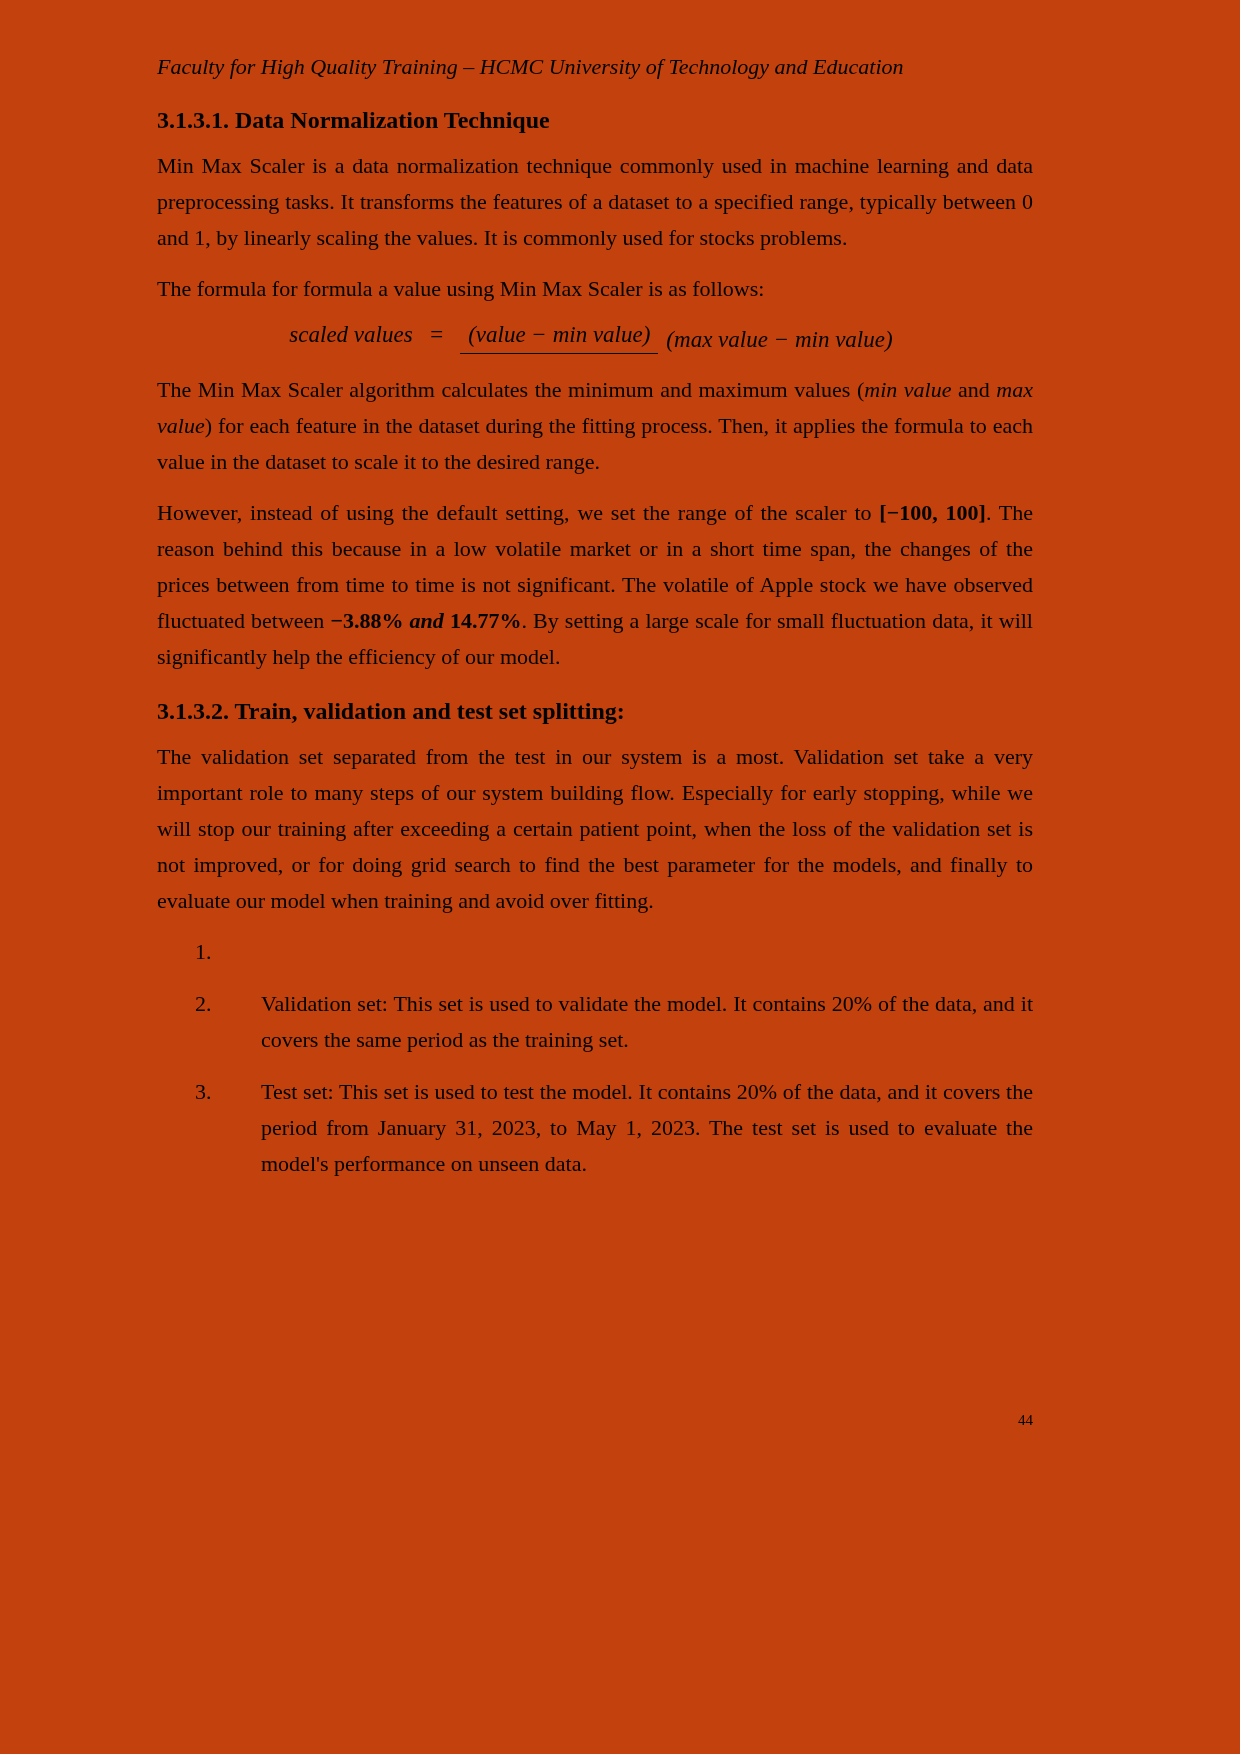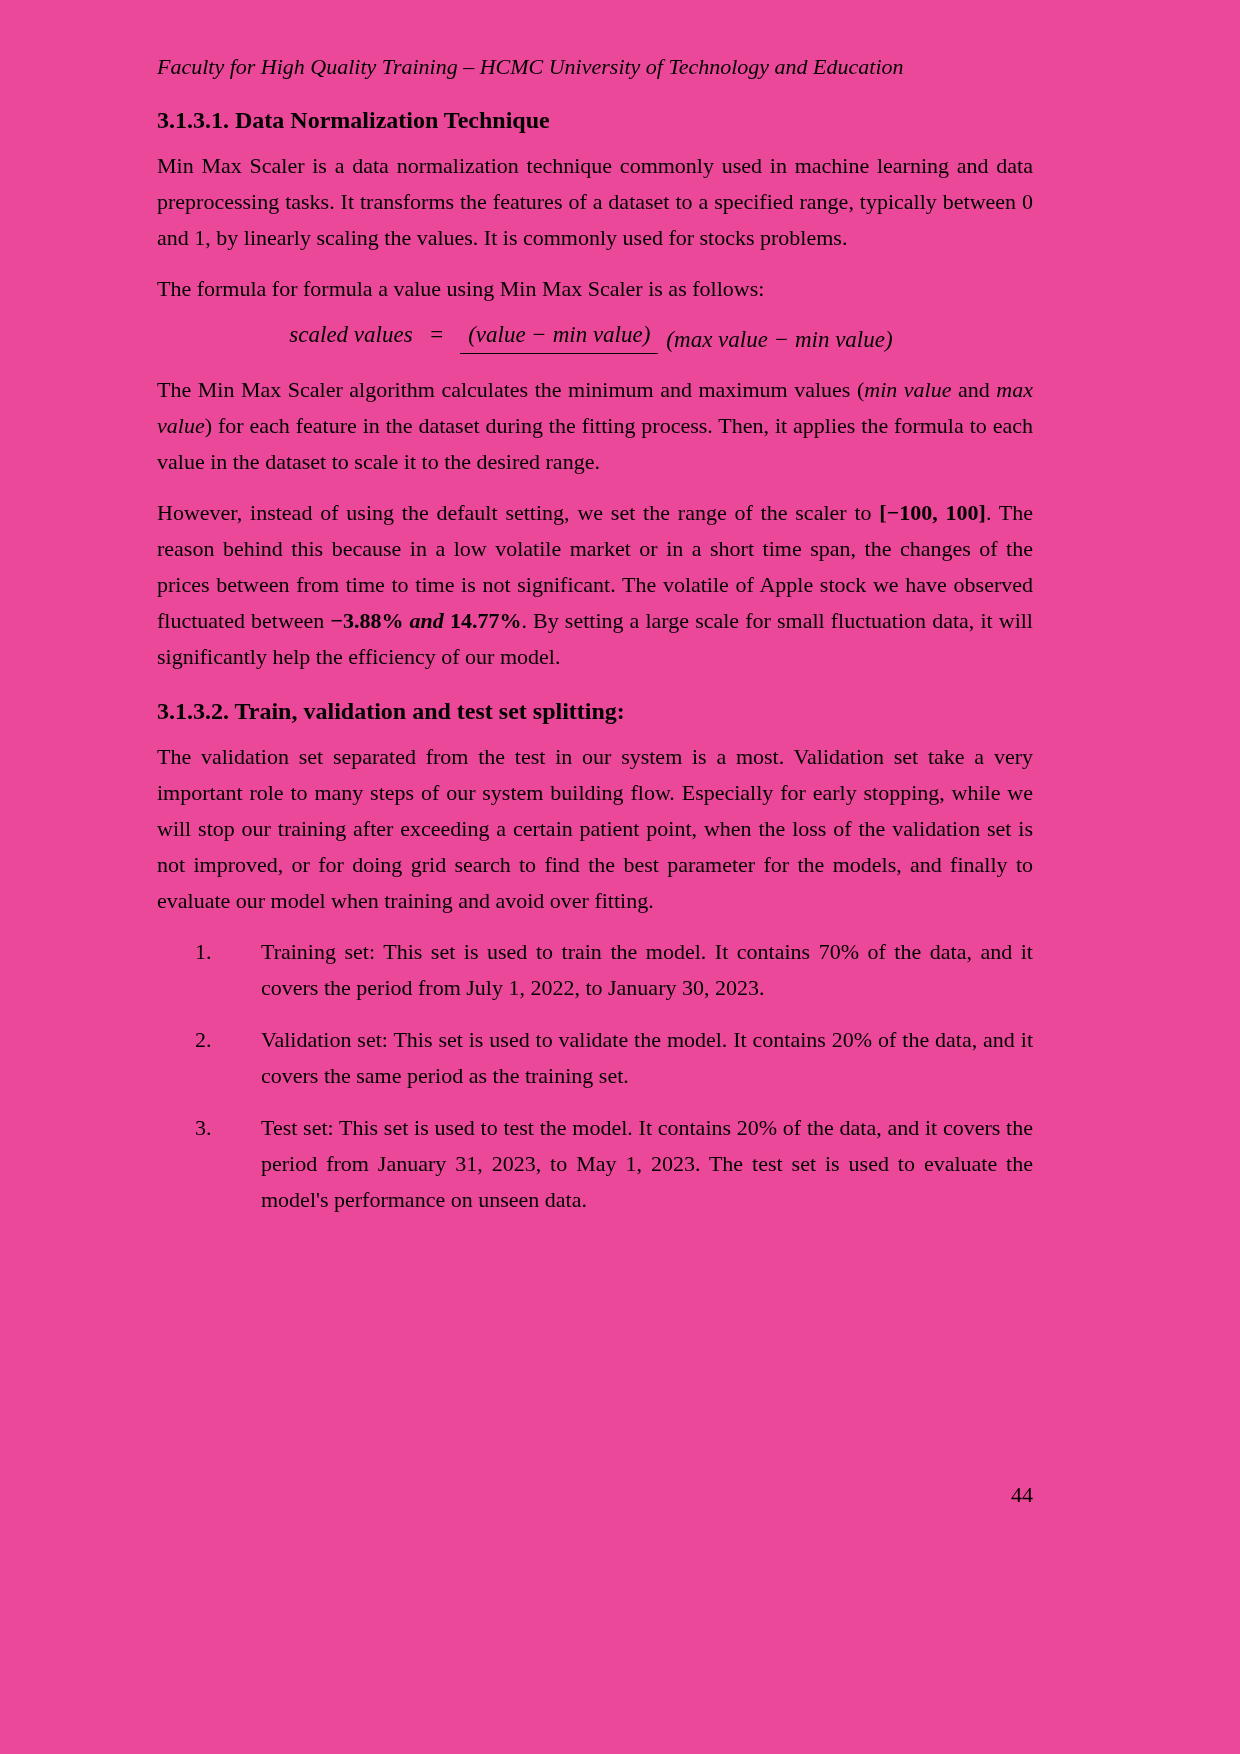--- a/index.html
+++ b/index.html
@@ -5,21 +5,21 @@
   html, body {
     margin: 0;
     padding: 0;
     background: #e8e8e8;
   }
   .page {
     position: relative;
     width: 1240px;
     height: 1754px;
     margin: 0 auto;
-    background: #ec4899;
+    background: #c2410c;
     font-family: "Liberation Serif", serif;
     color: #000000;
     overflow: hidden;
   }
   .content {
     position: absolute;
     left: 157px;
     top: 52px;
     width: 876px;
   }
@@ -80,25 +80,25 @@
     width: 66px;
     margin-left: 38px;
     flex: 0 0 auto;
   }
   ol.doc-list .li-text {
     flex: 1 1 auto;
     text-align: justify;
   }
   .page-number {
     position: absolute;
-    top: 1482px;
+    top: 1412px;
     left: 157px;
     width: 876px;
     text-align: right;
-    font-size: 22px;
+    font-size: 15px;
   }
 </style>
 </head>
 <body>
 
 <div class="page">
   <div class="content">
 
     <div class="doc-header">Faculty for High Quality Training – HCMC University of Technology and Education</div>
 
@@ -122,21 +122,20 @@
     <p class="para"><span>However, instead of using the default setting, we set the range of the scaler to </span><span class="b">[−100, 100]</span><span>. The reason behind this because in a low volatile market or in a short time span, the changes of the prices between from time to time is not significant. The volatile of Apple stock we have observed fluctuated between </span><span class="b">−3.88%</span><span class="bi"> and </span><span class="b">14.77%</span><span>. By setting a large scale for small fluctuation data, it will significantly help the efficiency of our model.</span></p>
 
     <h2 class="section-heading">3.1.3.2. Train, validation and test set splitting:</h2>
 
     <p class="para">The validation set separated from the test in our system is a most. Validation set take a very important role to many steps of our system building flow. Especially for early stopping, while we will stop our training after exceeding a certain patient point, when the loss of the validation set is not improved, or for doing grid search to find the best parameter for the models, and finally to evaluate our model when training and avoid over fitting.</p>
 
 
     <ol class="doc-list">
       <li class="list-item">
         <span class="li-num">1.</span>
-        <span class="li-text">Training set: This set is used to train the model. It contains 70% of the data, and it covers the period from July 1, 2022, to January 30, 2023.</span>
       </li>
       <li class="list-item">
         <span class="li-num">2.</span>
         <span class="li-text">Validation set: This set is used to validate the model. It contains 20% of the data, and it covers the same period as the training set.</span>
       </li>
       <li class="list-item">
         <span class="li-num">3.</span>
         <span class="li-text">Test set: This set is used to test the model. It contains 20% of the data, and it covers the period from January 31, 2023, to May 1, 2023. The test set is used to evaluate the model's performance on unseen data.</span>
       </li>
     </ol>

